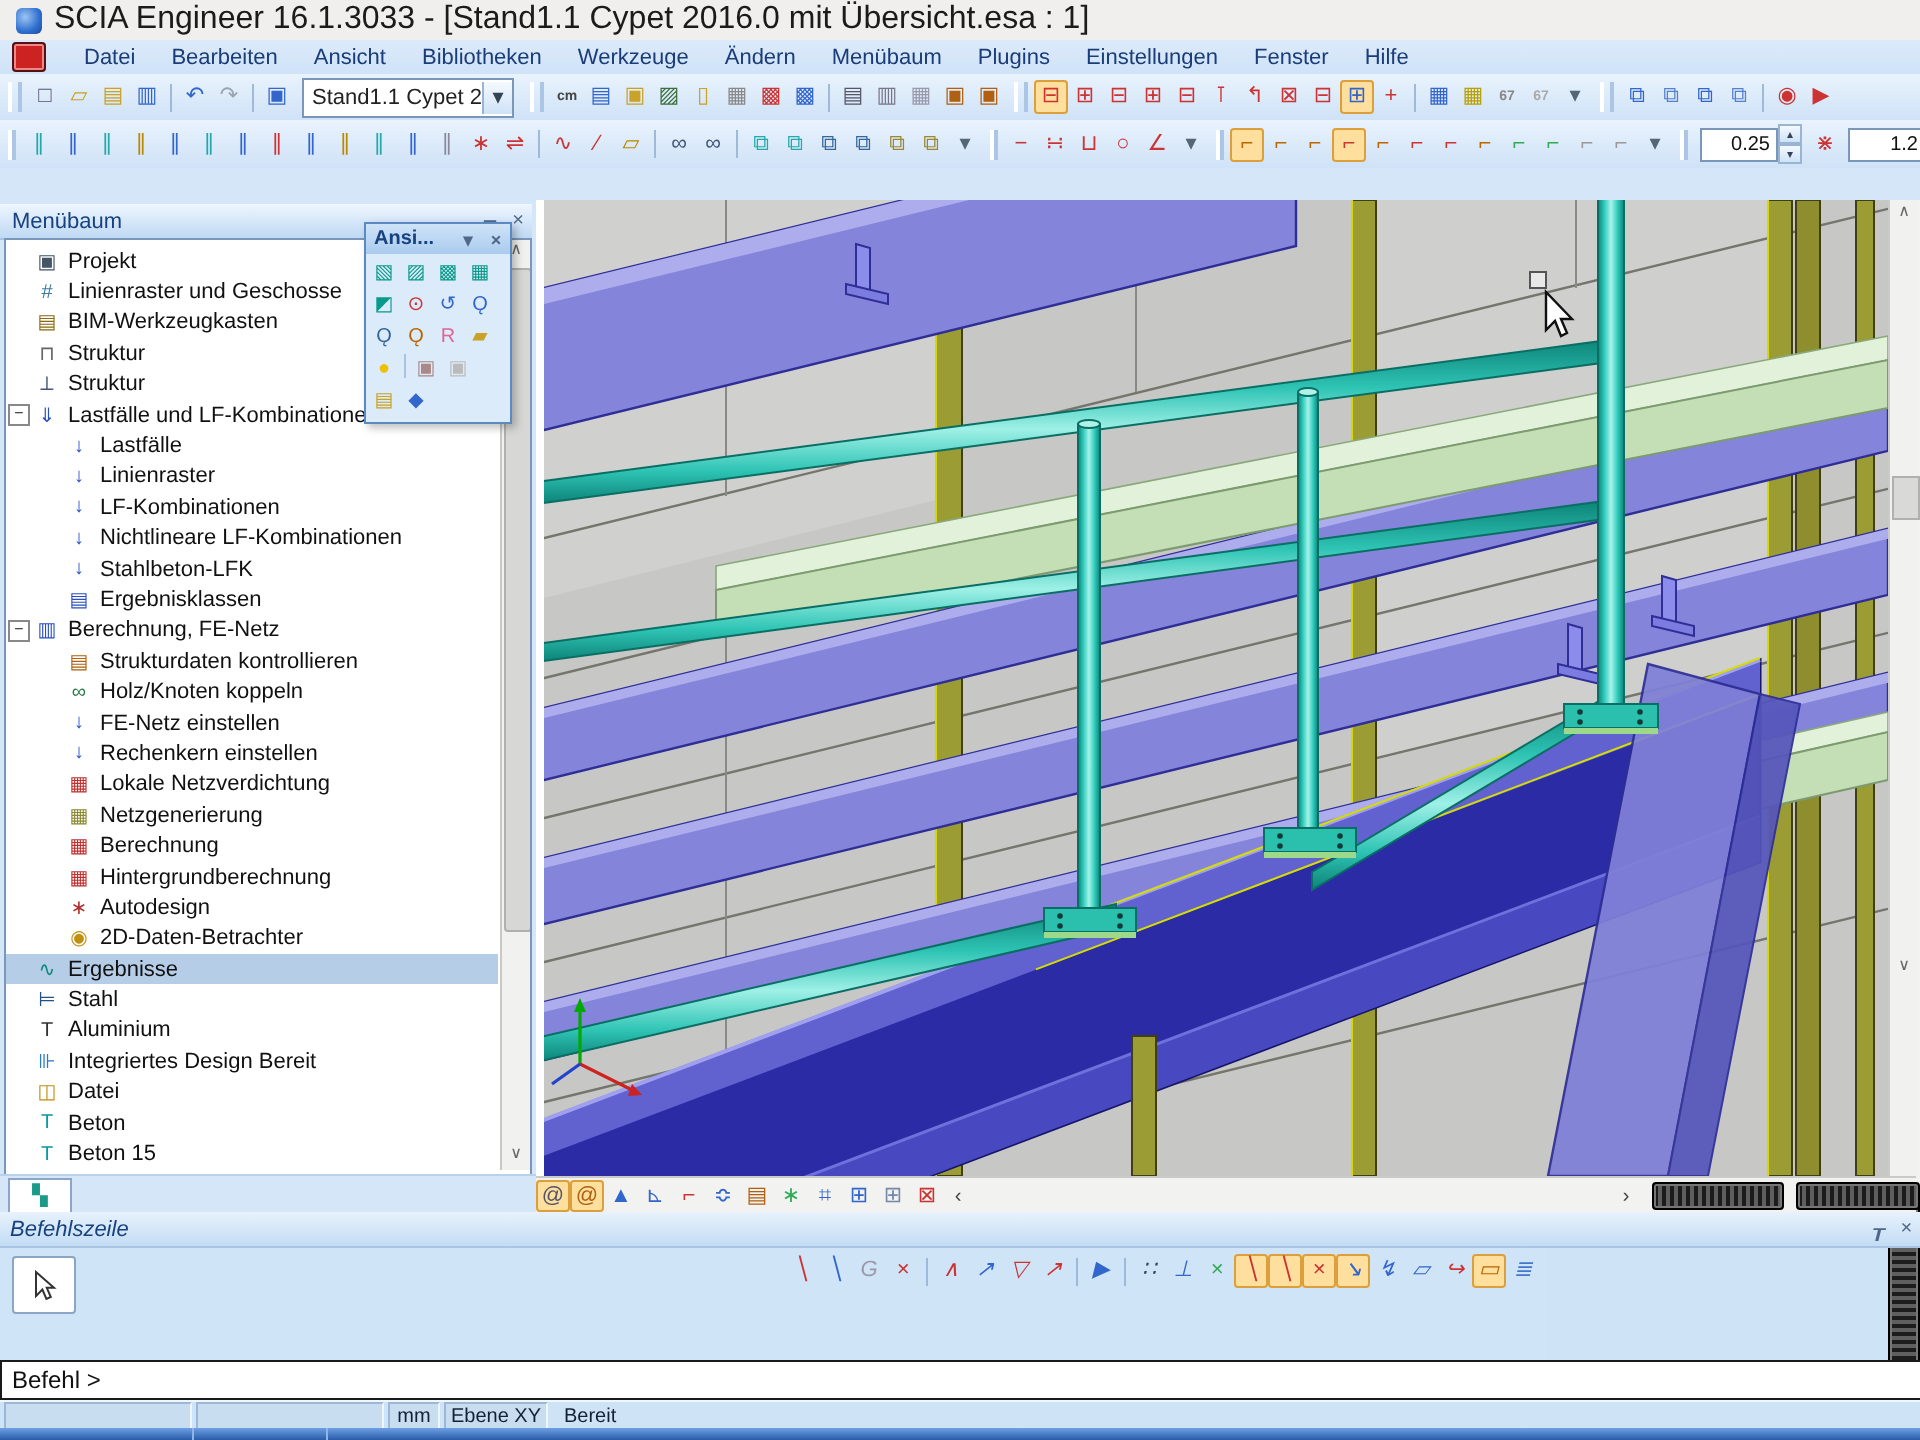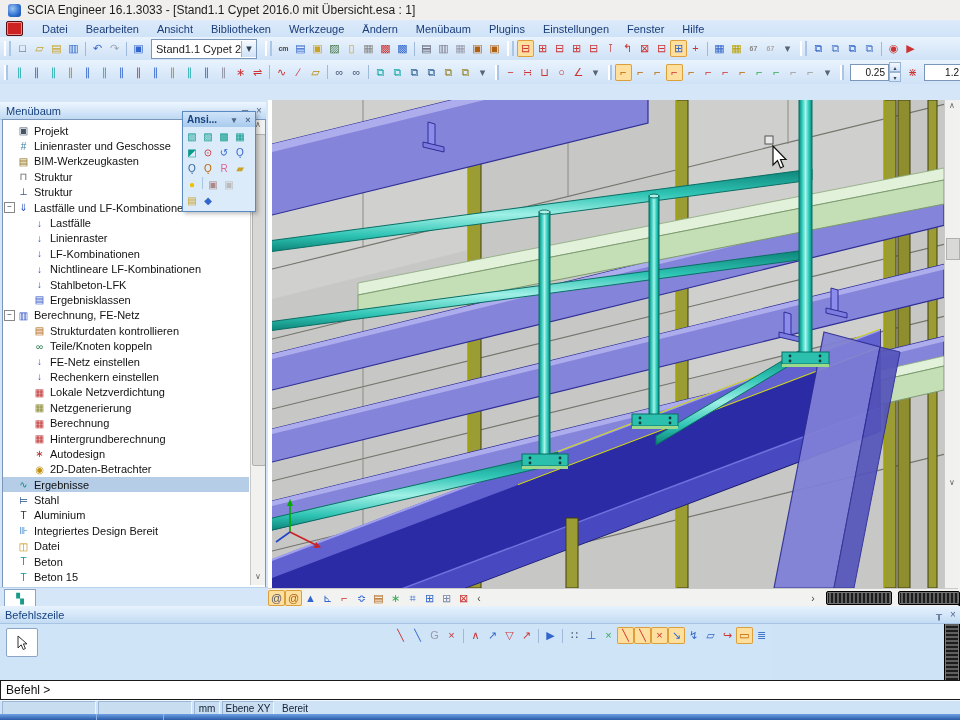--- a/index.html
+++ b/index.html
@@ -3,21 +3,21 @@
 <meta charset="utf-8">
 <style>
   html,body{margin:0;padding:0;}
   body{width:960px;height:720px;overflow:hidden;position:relative;
        font-family:"Liberation Sans",sans-serif;font-size:11px;color:#1a3c78;
        background:#cfe3f7;-webkit-font-smoothing:antialiased;}
   .abs{position:absolute;}
 
   
   #titlebar{left:0;top:0;width:960px;height:20px;background:#f0efed;display:flex;align-items:center;
-            border-bottom:1px solid #d8d8d6;color:#1b1b1b;font-size:12px;}
+            border-bottom:1px solid #d8d8d6;color:#1b1b1b;font-size:16px;}
   #app-icon{width:13px;height:13px;margin:0 6px 0 8px;border-radius:3px;
             background:radial-gradient(circle at 35% 35%,#9cc4f2,#2f6fd0 60%,#174a9c);}
   #menubar{left:0;top:20px;width:960px;height:17px;background:linear-gradient(#dcebfb,#cfe2f7);
            display:flex;align-items:center;gap:0;}
   #menu-doc-icon{width:15px;height:13px;margin:0 10px 0 6px;background:#cc2222;border:1px solid #551111;
            border-radius:2px;box-shadow:inset 0 0 0 1px #ee8888;}
   .menu-item{padding:1px 9px;cursor:default;}
   #toolbar1,#toolbar2{left:0;width:960px;background:linear-gradient(#e9f3fd,#cfe2f7);
            display:flex;align-items:center;overflow:hidden;border-bottom:1px solid #b9d2ec;}
   #toolbar1{top:37px;height:23px;}
@@ -88,21 +88,21 @@
         repeating-linear-gradient(180deg,#1c1c1c 0 2px,#5f5f5f 2px 4px);border-radius:2px;box-shadow:inset 0 0 0 1px #777;}
   #vbottom{position:absolute;left:0;top:488px;width:690px;height:18px;background:#f2f2f0;border-top:1px solid #cacac8;
         display:flex;align-items:center;}
   #vbottom .ticon{width:17px;height:16px;}
   .scrollbtn{width:14px;height:14px;display:flex;align-items:center;justify-content:center;color:#444;font-size:10px;}
   #vb-right{position:absolute;left:538px;top:2px;display:flex;align-items:center;}
   .roller-h{width:64px;height:12px;border:1px solid #000;margin-left:6px;background:
         repeating-linear-gradient(90deg,#1c1c1c 0 2px,#5f5f5f 2px 4px);border-radius:2px;box-shadow:inset 0 0 0 1px #777;}
 
   
-  #befehl-panel{left:0;top:606px;width:773px;height:74px;background:#cfe4f7;}
+  #befehl-panel{left:0;top:606px;width:773px;height:74px;background:#cfe4f7;font-style:italic;}
   #bf-header{position:absolute;left:0;top:0;width:960px;height:17px;
         background:linear-gradient(#e7f2fd,#c3dcf4);border-bottom:1px solid #a8c4e2;display:flex;align-items:center;}
   #bf-header .htitle{flex:1;padding-left:5px;color:#17427f;}
   #cursor-btn{position:absolute;left:6px;top:22px;width:30px;height:27px;background:#fff;
         border:1px solid #8aa6c4;border-radius:2px;display:flex;align-items:center;justify-content:center;}
   #snap-strip{position:absolute;right:3px;top:21px;}
   #cmdline{left:0;top:680px;width:958px;height:18px;background:#fff;border:1px solid #1a1a1a;
         display:flex;align-items:center;color:#111;font-size:12px;padding-left:5px;}
   #statusbar{left:0;top:700px;width:960px;height:14px;background:#cfe3f6;border-top:1px solid #eef6ff;
         display:flex;align-items:center;font-size:10px;color:#123;}
@@ -365,21 +365,21 @@
         <div class="trow">
           <span class="texp"></span>
           <span class="tind" style="width: 16px;"></span>
           <span class="ticn" style="color: rgb(176, 96, 16);">▤</span>
           <span class="tlbl">Strukturdaten kontrollieren</span>
         </div>
         <div class="trow">
           <span class="texp"></span>
           <span class="tind" style="width: 16px;"></span>
           <span class="ticn" style="color: rgb(43, 122, 79);">∞</span>
-          <span class="tlbl">Teile/Knoten koppeln</span>
+          <span class="tlbl">Holz/Knoten koppeln</span>
         </div>
         <div class="trow">
           <span class="texp"></span>
           <span class="tind" style="width: 16px;"></span>
           <span class="ticn" style="color: rgb(43, 79, 194);">↓</span>
           <span class="tlbl">FE-Netz einstellen</span>
         </div>
         <div class="trow">
           <span class="texp"></span>
           <span class="tind" style="width: 16px;"></span>

